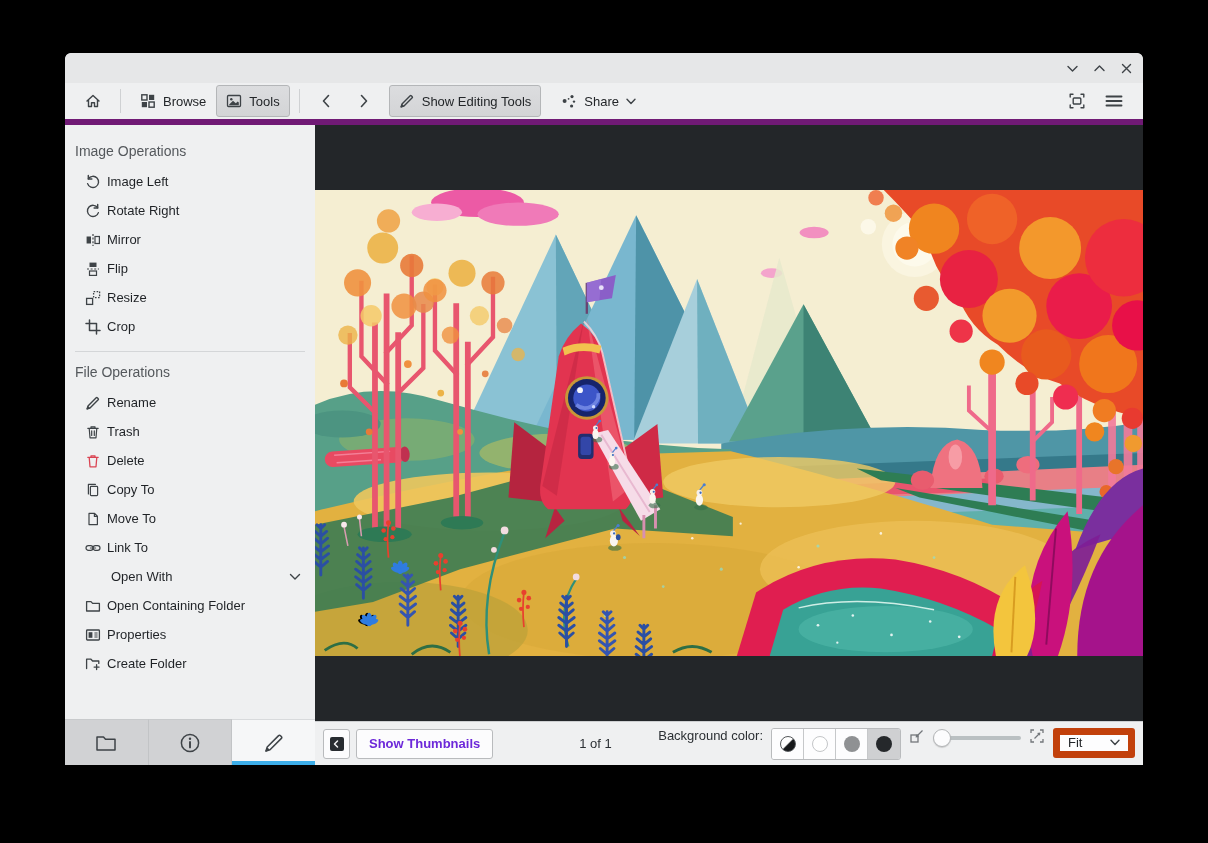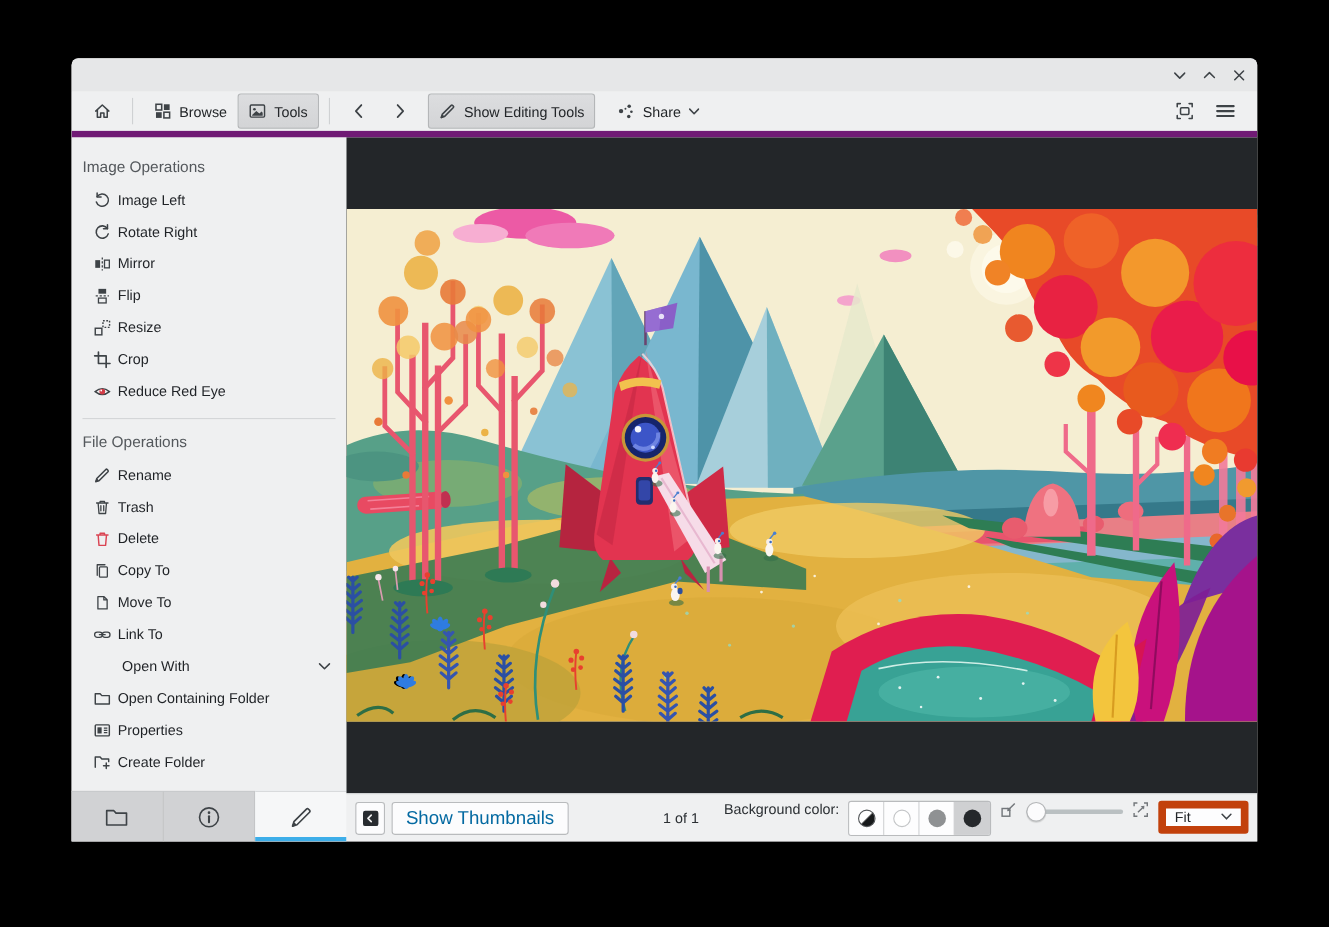--- a/index.html
+++ b/index.html
@@ -50,21 +50,21 @@
   .main-col { flex:1; display:flex; flex-direction:column; min-width:0; }
   .viewer { flex:1; background:#232629; display:flex; align-items:center; min-height:0; }
   .viewer svg.scene { width:100%; height:auto; display:block; }
 
   
   .statusbar { height:44px; flex:none; background:#eff0f1; border-top:1px solid #cdcfd1;
     display:flex; align-items:center; padding:0 8px; font-size:13px; color:#2b2f33; }
   .sb-btn { height:30px; border:1px solid #b9bbbd; border-radius:3px; background:#fcfcfd;
     display:flex; align-items:center; justify-content:center; }
   .sb-toggle { width:27px; margin-right:6px; }
-  .sb-thumbs { padding:0 12px; font-size:17px; color:#0369a1; }
+  .sb-thumbs { padding:0 12px; font-size:13px; color:#6d28d9;font-weight:bold; }
   .sb-pos { margin-left:86px; }
   .sb-right { margin-left:auto; display:flex; align-items:flex-start; gap:8px; }
   .bg-group { display:flex; border:1px solid #b9bbbd; border-radius:3px; overflow:hidden; }
   .bg-cell { width:32px; height:30px; background:#fdfdfe; display:flex; align-items:center; justify-content:center;
     border-right:1px solid #c6c8ca; }
   .bg-cell:last-child { border-right:none; }
   .bg-cell.selected { background:#cfd0d2; }
   .circ { width:16px; height:16px; border-radius:50%; }
   .circ.auto { background:linear-gradient(135deg,#ffffff 46%,#17191b 54%); border:1px solid #55585b; }
   .circ.white { background:#fff; border:1px solid #c4c6c8; }
@@ -216,28 +216,20 @@
             <rect x="1.6" y="8.4" width="6" height="6" fill="none" stroke="#3e4347" stroke-width="1.3"></rect>
             <rect x="8.6" y="1.6" width="6" height="6" fill="none" stroke="#3e4347" stroke-width="1.3" stroke-dasharray="1.6 1.4"></rect>
             </svg>
           <span class="lbl">Resize</span>
         </div>
         <div class="op-row">
           <svg class="icon16 stk" viewBox="0 0 16 16">
             <path d="M4.5,1 V11.5 H15 M1,4.5 H11.5 V15" stroke-width="1.5"></path>
             </svg>
           <span class="lbl">Crop</span>
-        </div>
-        <div class="op-row">
-          <svg class="icon16" viewBox="0 0 16 16">
-            <path d="M1.5,8 Q8,2.6 14.5,8 Q8,13.4 1.5,8 Z" fill="none" stroke="#3e4347" stroke-width="1.3"></path>
-            <circle cx="8" cy="8" r="2.6" fill="#d23c47"></circle>
-              <circle cx="7" cy="7" r="0.8" fill="#fff"></circle>
-            </svg>
-          <span class="lbl">Reduce Red Eye</span>
         </div>
 
         <div class="op-sep"></div>
         <div class="section-title">File Operations</div>
 
         <div class="op-row">
           <svg class="icon16 stk" viewBox="0 0 16 16">
             <path d="M2.2,13.8 L3,11 L11.2,2.8 Q11.8,2.2 12.5,2.9 L13.1,3.5 Q13.8,4.2 13.2,4.8 L5,13 L2.2,13.8 Z"></path>
             <path d="M2.2,13.8 L3.2,12 L4,12.8 Z" fill="#3e4347"></path>
             </svg>

